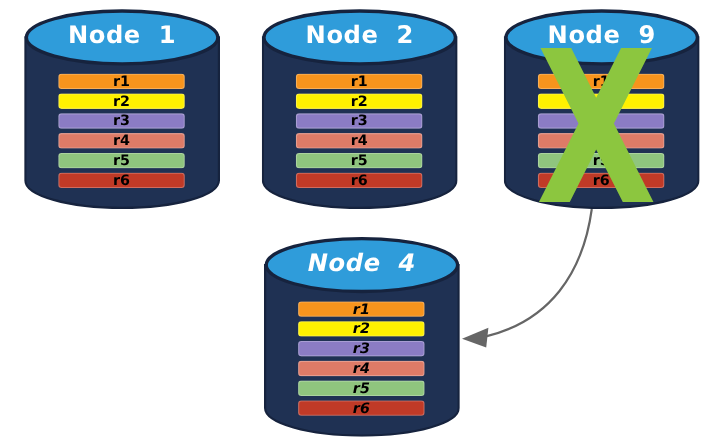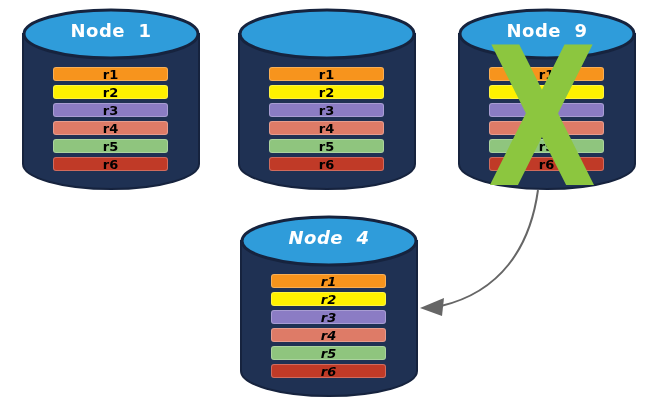--- a/index.html
+++ b/index.html
@@ -16,21 +16,21 @@
   .node { position: absolute; width: 178px; height: 182px; }
 
   .cyl { position: absolute; left: 0; top: 0; }
 
   .node-label {
     position: absolute;
     left: 0; top: 12px;
     width: 100%;
     text-align: center;
     font-weight: bold;
-    font-size: 18px;
+    font-size: 22px;
     letter-spacing: 0.5px;
     color: var(--node-label-color, #fff);
     white-space: pre;
     z-index: 2;
   }
 
   .bars { position: absolute; left: 31px; top: 59px; width: 115px; z-index: 1; }
 
   .bar {
     position: absolute;
@@ -108,20 +108,21 @@
         </div>
       </div>
 
     </div>
 
     <div class="node" style="left: 238px; top: 8px;">
       <svg class="cyl" width="178" height="182" viewBox="0 0 178 182">
         <path class="cyl-body" d="M1,26 L1,156 A88,25 0 0 0 177,156 L177,26 Z" stroke-width="2" fill="#1F3153" stroke="#16233E"></path>
         <ellipse class="cyl-top" cx="89" cy="26" rx="87" ry="24" stroke-width="3" fill="#2F9CDA" stroke="#16233E"></ellipse>
       </svg>
+      <div class="node-label">Node  2</div>
       <div class="bars">
         <div class="bar" style="top: 0px; background: rgb(247, 148, 29);">
           <span>r1</span>
         </div>
         <div class="bar" style="top: 18px; background: rgb(255, 241, 0);">
           <span>r2</span>
         </div>
         <div class="bar" style="top: 36px; background: rgb(139, 124, 196);">
           <span>r3</span>
         </div>

